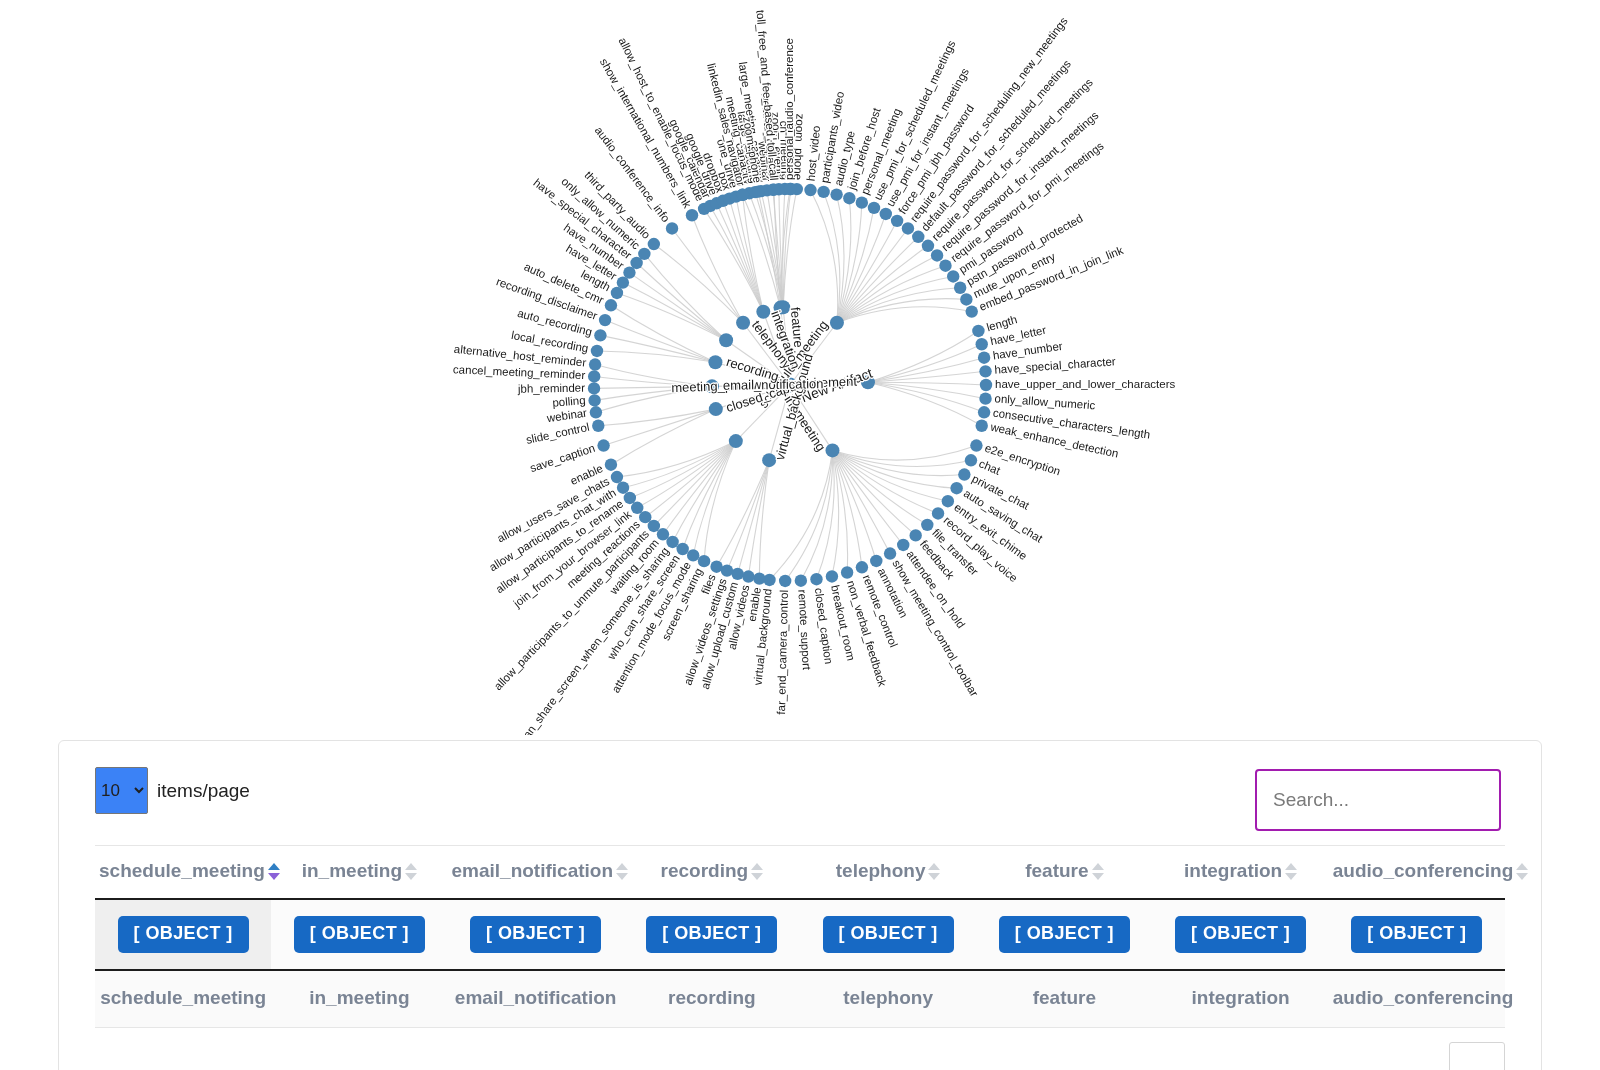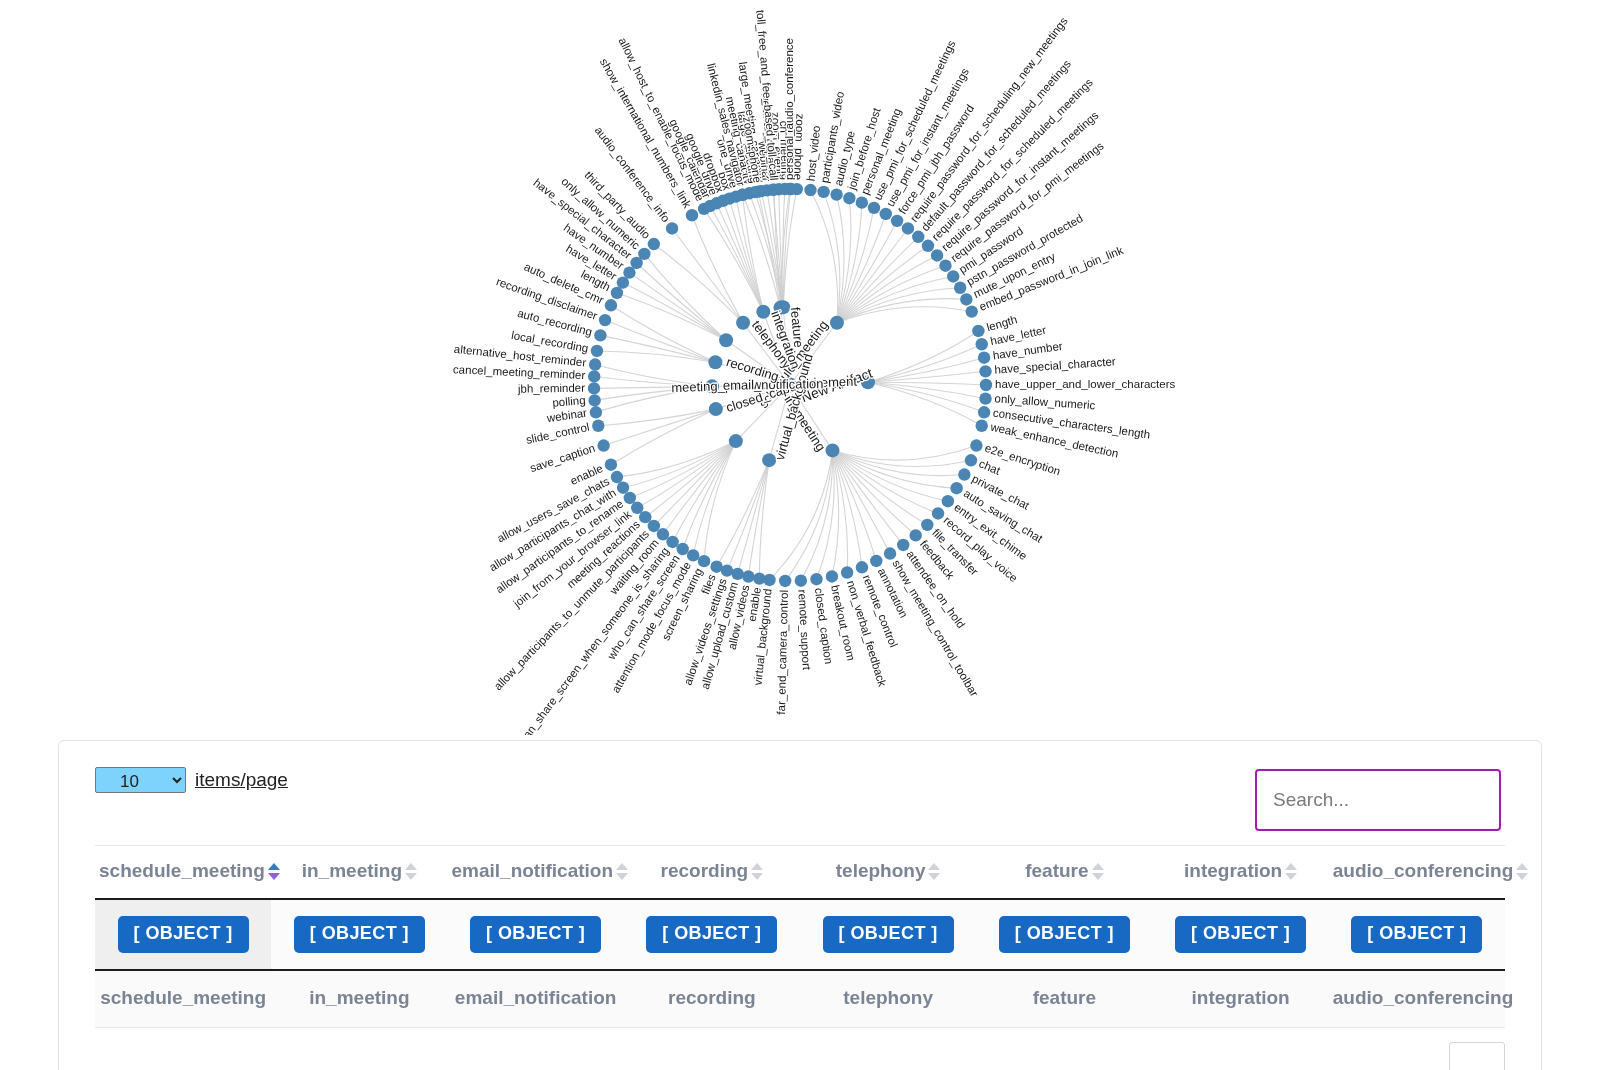--- a/index.html
+++ b/index.html
@@ -73,30 +73,29 @@
     left: 36px;
     top: 26px;
     display: flex;
     align-items: center;
     gap: 9px;
   }
   .perpage select {
     font-family: "Liberation Sans", sans-serif;
     font-size: 17px;
     color: #202020;
-    padding: 3px 20px;
+    padding: 3px 1px;
     border: 1px solid #767676;
     border-radius: 2px;
-    background: #7dd3fc;
-    height: 26px;
+    background: #3b82f6;
+    height: 47px;
   }
   .perpage .lbl {
     font-size: 19px;
     color: #222222;
-    text-decoration: underline;
   }
   .search-box {
     position: absolute;
     right: 40px;
     top: 28px;
     width: 246px;
     height: 62px;
     box-sizing: border-box;
     border: 2px solid #a21caf;
     border-radius: 4px;

